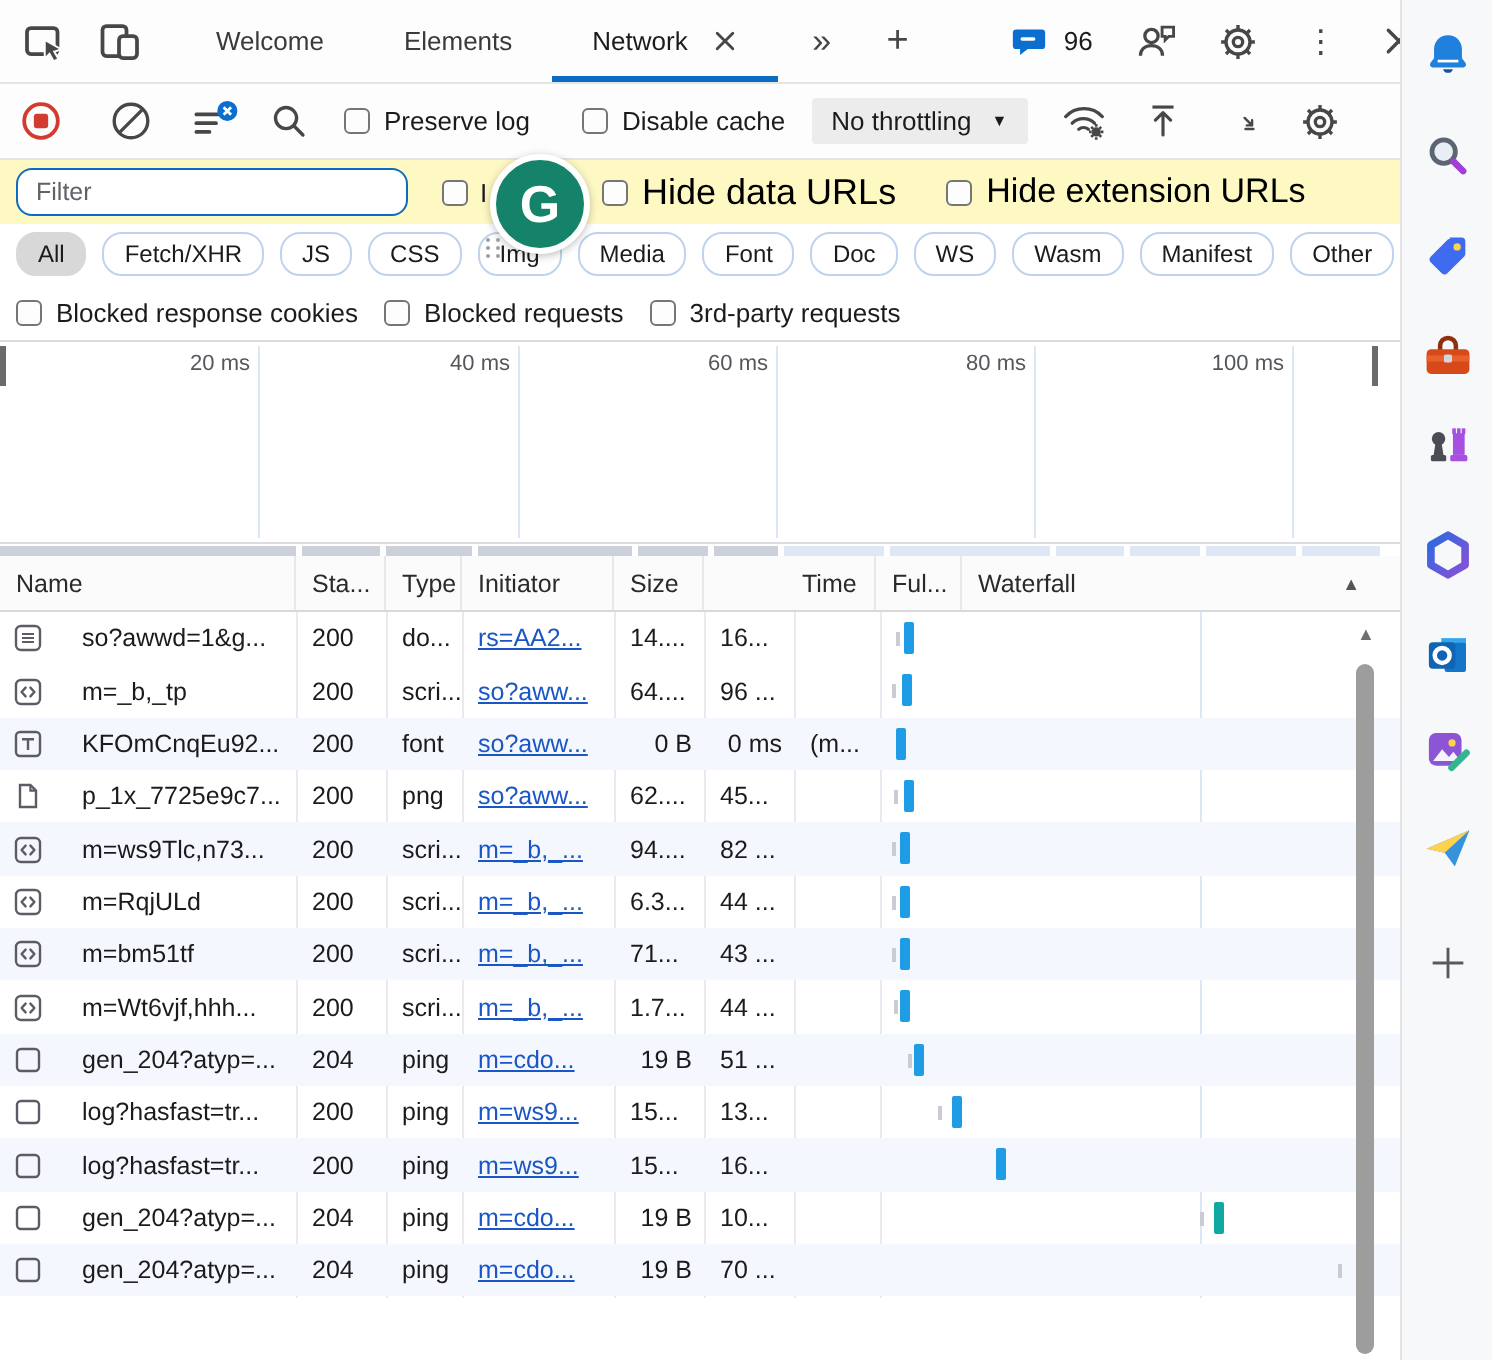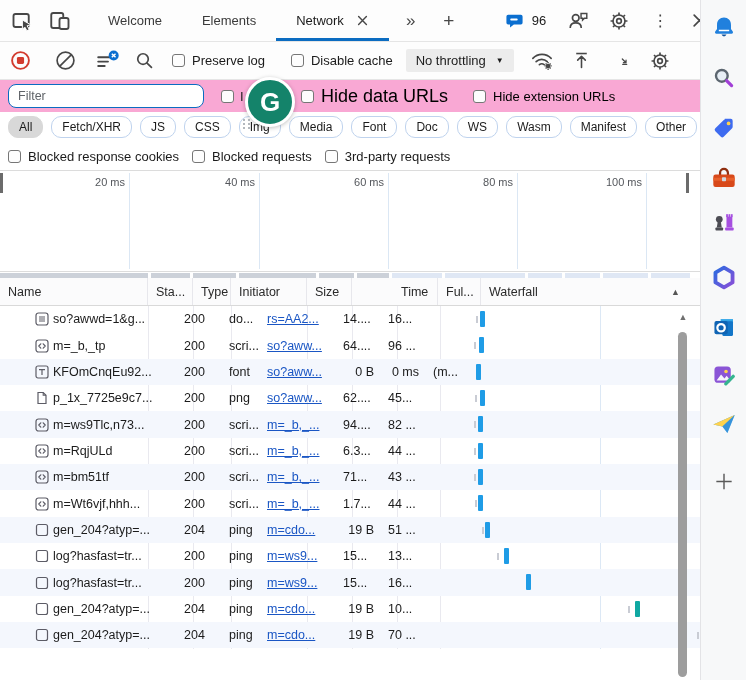--- a/index.html
+++ b/index.html
@@ -13,21 +13,21 @@
   .tabs{display:flex;height:100%;margin-left:16px;}
   .tab{display:flex;align-items:center;height:100%;padding:0 20px;font-size:13px;color:#3a3a3a;position:relative;cursor:default;}
   .tab.active{border-bottom:3px solid #0b6cc1;padding-top:3px;color:#1b1b1b;}
   .tab .closex{margin-left:12px;display:inline-flex;}
   .chatbadge{display:flex;align-items:center;gap:5px;font-size:13px;color:#1b1b1b;}
   .toolbar{top:42px;height:38px;border-bottom:1px solid #e5e5e5;background:#fdfdfd;font-size:13px;color:#1b1b1b;}
   .cb{display:inline-block;width:13px;height:13px;border:1px solid #767676;border-radius:3px;background:#fdfdfd;flex:0 0 auto;}
   .cblabel{margin-left:7px;white-space:nowrap;}
   .select{display:flex;align-items:center;gap:10px;background:#ececec;border-radius:2px;padding:4px 10px;font-size:13px;color:#1b1b1b;}
   .caret{font-size:8px;color:#1b1b1b;}
-  .filterrow{top:80px;height:32px;background:#f9a8d4;}
+  .filterrow{top:80px;height:32px;background:#fef9c3;}
   .filterinput{margin-left:8px;width:196px;height:24px;border:1.5px solid #0b6cc1;border-radius:8px;padding:0 9px;font-size:12.5px;color:#1b1b1b;background:#fff;outline:none;}
   .filterinput::placeholder{color:#5f6368;}
   .clipI{display:inline-block;width:9px;overflow:hidden;white-space:nowrap;font-size:13px;color:#1b1b1b;}
   .chiprow{top:112px;height:30px;background:#fff;padding-left:8px;gap:8px;}
   .chip{border:1px solid #bfd3ee;border-radius:10px;padding:3px 10px;font-size:12px;color:#1b1b1b;background:#fff;white-space:nowrap;}
   .chip.sel{background:#d8d8d8;border-color:#d8d8d8;}
   .blockedrow{top:142px;height:28px;background:#fff;padding-left:8px;font-size:13px;color:#1b1b1b;}
   .overview{top:170px;height:108px;display:block;}
   .ovbox{position:absolute;left:0;top:0;width:700px;height:102px;border-top:1px solid #dcdcdc;border-bottom:1px solid #dcdcdc;background:#fff;}
   .ovdiv{position:absolute;top:2px;bottom:2px;width:1px;background:#dbe7f4;}
@@ -37,21 +37,21 @@
   .gridhead{top:278px;height:28px;background:#fbfbfc;border-bottom:1px solid #d9d9d9;font-size:12.5px;color:#2a2a2a;}
   .hcell{height:100%;display:flex;align-items:center;padding-left:8px;border-right:1px solid #e7e7ec;overflow:hidden;white-space:nowrap;}
   .hcell.last{border-right:none;flex:1;justify-content:space-between;padding-right:20px;}
   .sortglyph{font-size:9px;color:#555;}
   .gridbody{top:306px;height:374px;display:block;background:#fff;}
   .vline{position:absolute;top:0;height:343px;width:1px;background:#e9e9ef;}
   .wfgrid{position:absolute;top:0;height:343px;width:1px;background:#dce8f5;}
   .row{display:flex;height:26.35px;align-items:center;font-size:12.5px;color:#1b1b1b;position:relative;}
   .row.alt{background:#f4f7fd;}
   .cell{overflow:hidden;white-space:nowrap;padding-left:8px;flex:0 0 auto;}
-  .namecell{display:flex;align-items:center;gap:4px;padding-left:7px;margin-left:28px;}
+  .namecell{display:flex;align-items:center;gap:20px;padding-left:7px;}
   .link{color:#1a56c4;text-decoration:underline;}
   .wfcell{flex:1;position:relative;height:100%;}
   .wtick{position:absolute;top:10px;width:2px;height:7px;background:#c9ccd4;}
   .wbar{position:absolute;top:5px;width:5px;height:16px;border-radius:1px;}
   .vscroll{position:absolute;left:676px;top:0;width:14px;height:374px;}
   .varrow{position:absolute;left:0;top:6px;width:14px;text-align:center;font-size:9px;color:#6f6f6f;}
   .vthumb{position:absolute;left:2px;top:26px;width:9px;height:345px;background:#9d9d9d;border-radius:5px;}
   .sidebar{position:absolute;left:700px;top:0;width:46px;height:680px;background:#f7f8f9;border-left:1px solid #e3e3e6;}
   .sbicon{position:absolute;left:50%;transform:translateX(-50%);display:flex;align-items:center;justify-content:center;}
   .grammarly{position:absolute;left:245px;top:77px;width:50px;height:50px;border-radius:50%;background:#14836a;border:3px solid #fff;box-shadow:0 1px 4px rgba(0,0,0,.25);display:flex;align-items:center;justify-content:center;z-index:50;}
@@ -202,21 +202,21 @@
       </span>
     </div>
 
     <div class="band filterrow">
       <input class="filterinput" placeholder="Filter" style="">
       <span class="cb" style="margin-left:17px"></span>
       <span class="clipI" style="margin-left:6px">I</span>
       <span class="cb" style="margin-left:52px"></span>
       <span class="cblabel" style="font-size:18px">Hide data URLs</span>
       <span class="cb" style="margin-left:25px"></span>
-      <span class="cblabel" style="font-size:13px">Hide extension URLs</span>
+      <span class="cblabel" style="font-size:17px">Hide extension URLs</span>
     </div>
 
     <div class="band chiprow" id="chips">
         <span class="chip sel">All</span>
         <span class="chip">Fetch/XHR</span>
         <span class="chip">JS</span>
         <span class="chip">CSS</span>
         <span class="chip">Img</span>
         <span class="chip">Media</span>
         <span class="chip">Font</span>

